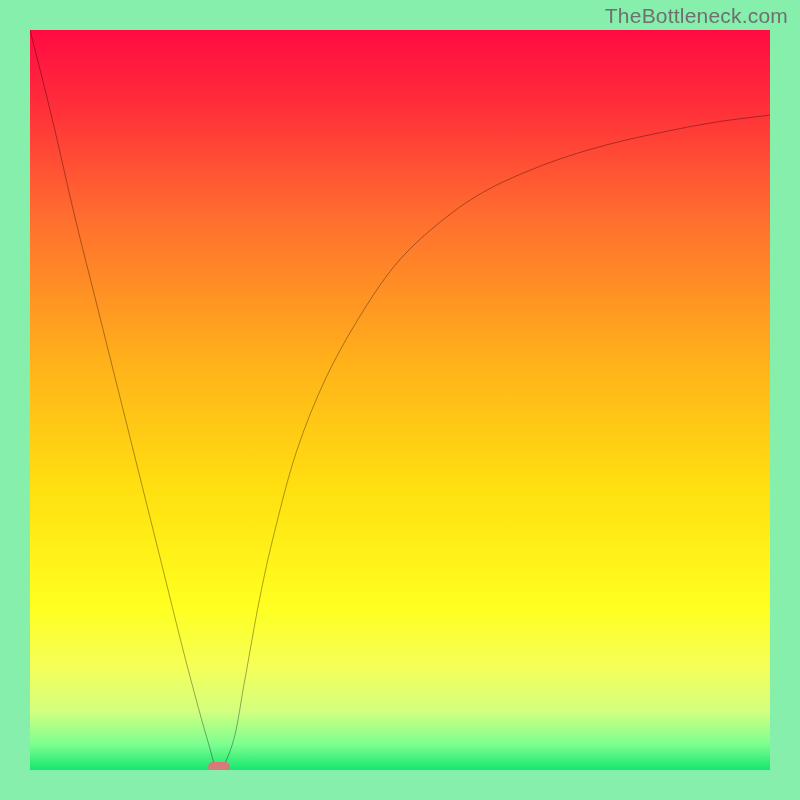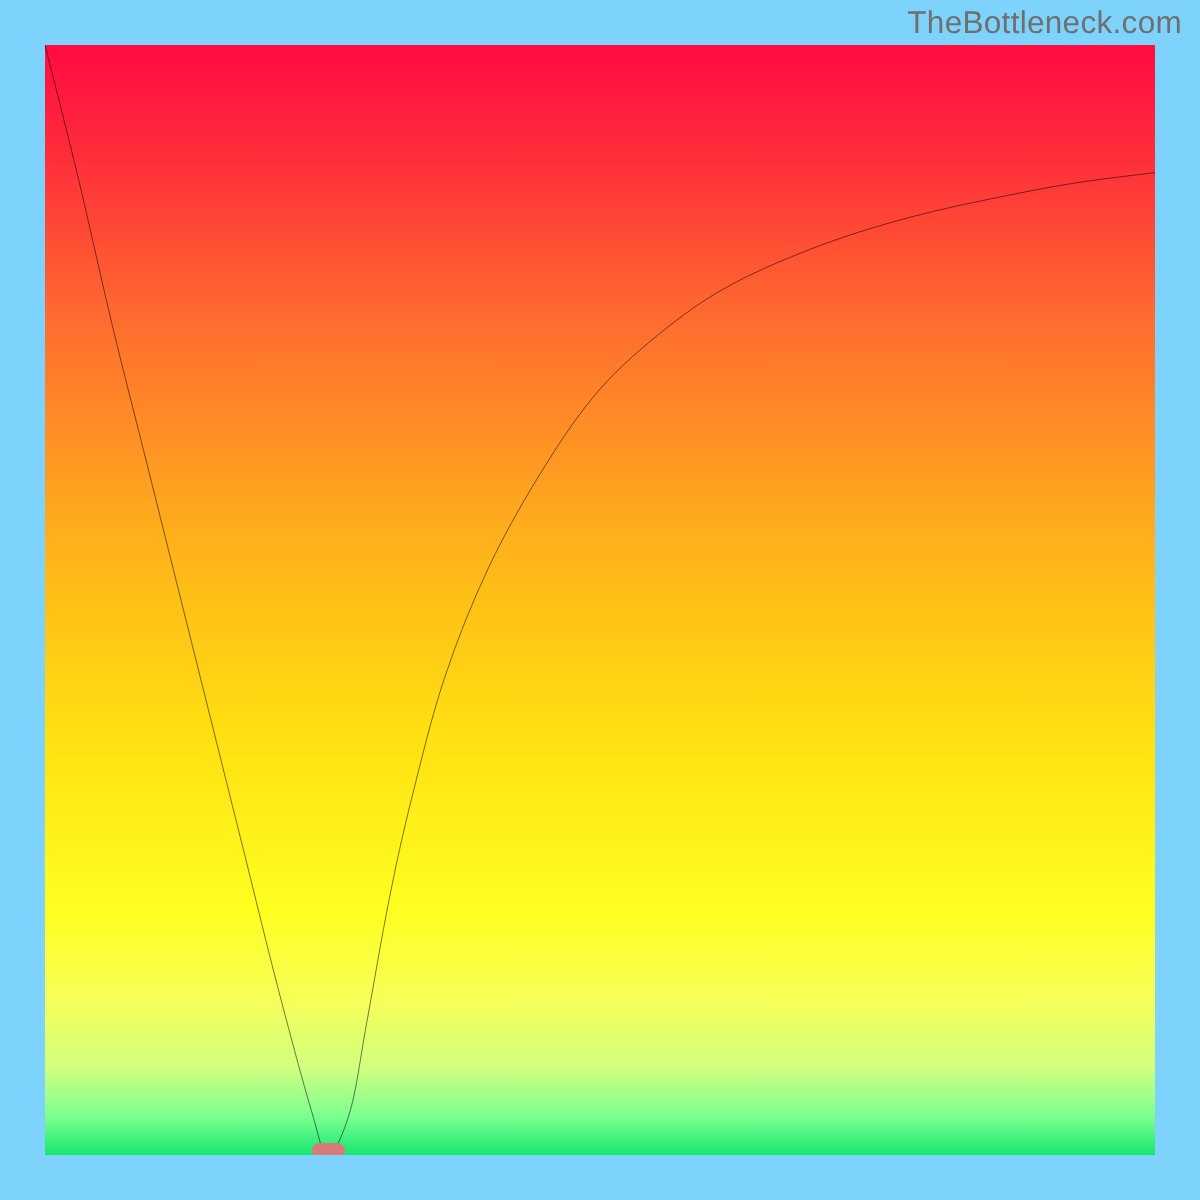--- a/index.html
+++ b/index.html
@@ -8,21 +8,21 @@
     width: 800px;
     height: 800px;
     overflow: hidden;
     background: #000;
     font-family: Arial, Helvetica, sans-serif;
   }
   .frame {
     position: relative;
     width: 800px;
     height: 800px;
-    background: #7dd3fc;
+    background: #86efac;
   }
   .watermark {
     position: absolute;
     top: 4px;
     right: 12px;
     color: #6f6f6f;
     font-size: 21px;
     font-weight: 500;
     letter-spacing: 0.2px;
     z-index: 5;

